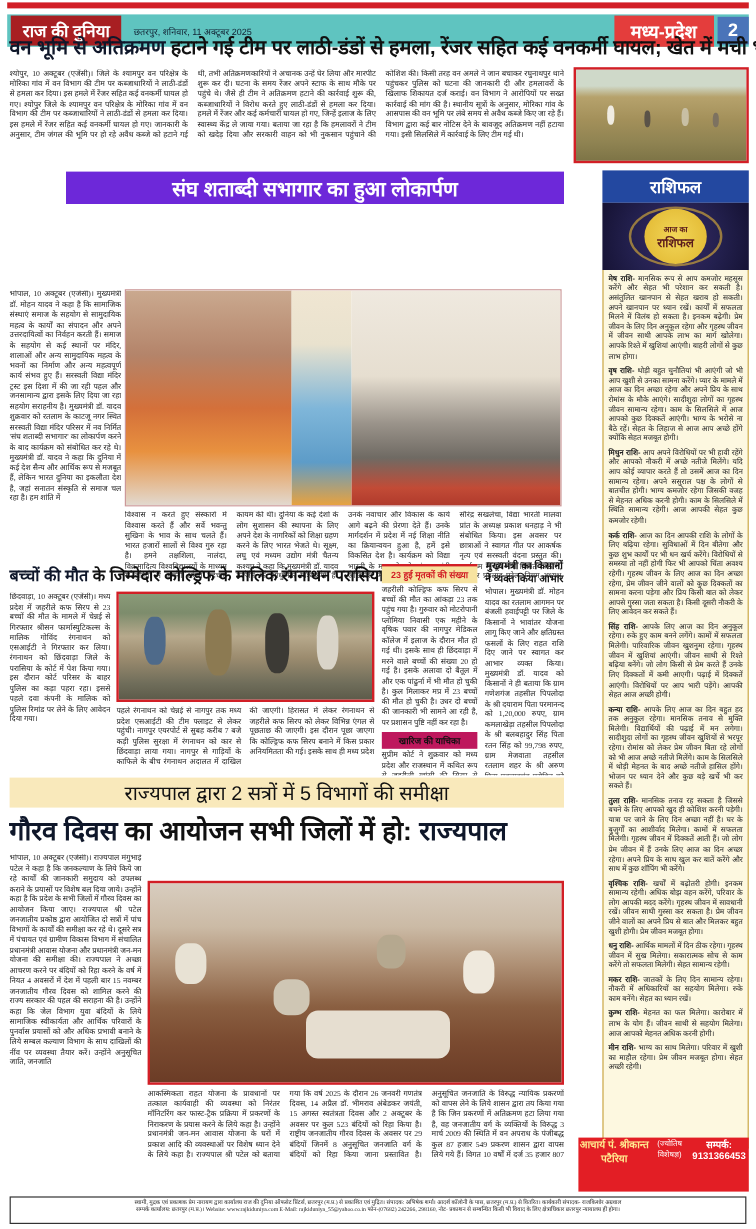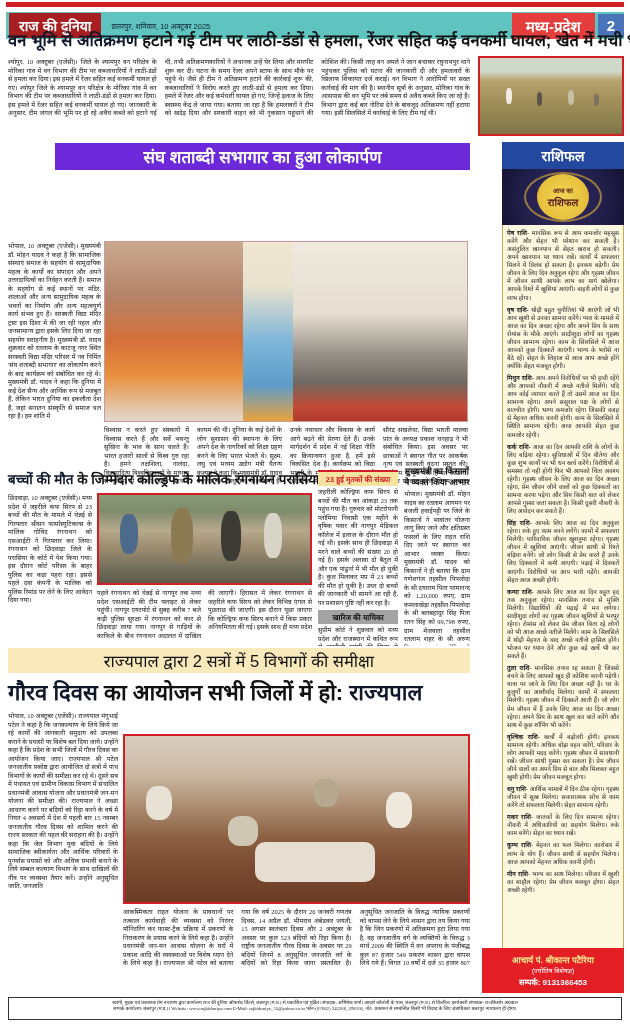--- a/index.html
+++ b/index.html
@@ -40,58 +40,58 @@
   .cm-seg3 { width:48%; height:100%; background:linear-gradient(180deg,#efe9df 0%,#e6ded0 40%,#9a938a 62%,#6f6a63 78%,#c24b36 92%,#b03a2c 100%); }
   .cm-botcols { left:104px; top:426px; width:364px; height:62px; overflow:hidden; }
 
   .headline3 { left:8px; top:470px; width:420px; font-size:13.5px; white-space:nowrap; }
   .coldrif-left { left:8px; top:494px; width:84px; height:152px; overflow:hidden; }
   .photo-court { left:97px; top:493px; width:215px; height:92px; background:linear-gradient(180deg,#8a9a78 0%,#7d8c6c 18%,#b7a98c 40%,#9c8c6f 60%,#6f6d5a 85%,#5d5b4a 100%); }
   .coldrif-botcols { left:97px; top:589px; width:215px; height:57px; overflow:hidden; }
 
   .subcol-deaths { left:318px; top:470px; width:80px; height:176px; overflow:hidden; }
   .subhead-red { border-top:2px solid #d21f26; background:#f7e3a0; color:#d21f26; font-family:"Liberation Sans",sans-serif; font-weight:bold; font-size:7.5px; text-align:center; padding:2px 0; margin-bottom:2px; }
-  .subhead-yellow { background:#a3a3a3; color:#111; font-family:"Liberation Sans",sans-serif; font-weight:bold; font-size:7.5px; text-align:center; padding:2px 0; margin:3px 0 2px 0; }
+  .subhead-yellow { background:#be185d; color:#111; font-family:"Liberation Sans",sans-serif; font-weight:bold; font-size:7.5px; text-align:center; padding:2px 0; margin:3px 0 2px 0; }
   .subcol-farmers { left:404px; top:466px; width:66px; height:180px; overflow:hidden; }
   .farmers-head { font-family:"Liberation Sans",sans-serif; font-weight:bold; font-size:8.5px; line-height:1.25; text-align:center; color:#111; margin-bottom:3px; }
 
   .gov-kicker { left:8px; top:648px; width:462px; height:25px; background:#f9e9bb; color:#111; font-family:"Liberation Sans",sans-serif; font-weight:normal; font-size:16.5px; display:flex; align-items:center; justify-content:center; }
   .headline4 { left:8px; top:676px; width:462px; font-size:22px; white-space:nowrap; }
   .gov-leftcol { left:8px; top:712px; width:110px; height:264px; overflow:hidden; }
   .photo-meeting { left:123px; top:734px; width:347px; height:170px; background:linear-gradient(180deg,#d8cdbf 0%,#cbbaa5 22%,#b09277 40%,#8a5f41 62%,#7a4a30 80%,#6b3c26 100%); }
   .gov-botcols { left:123px; top:908px; width:347px; height:68px; overflow:hidden; }
 
   .sidebar { left:478px; top:142px; width:146px; height:852px;padding-left:24px; }
   .rashifal-head { background:#2348a0; color:#fff; font-family:"Liberation Sans",sans-serif; font-weight:bold; font-size:14px; text-align:center; padding:4px 0; }
   .zodiac { height:56px; background:radial-gradient(circle at 50% 55%, #3a2a66 0%, #23204e 55%, #151233 100%); display:flex; align-items:center; justify-content:center; position:relative; }
   .zodiac-ring { position:absolute; left:50%; top:50%; transform:translate(-50%,-50%); width:78px; height:50px; border:2px solid #c9a13b; border-radius:50%; opacity:.7; }
   .zodiac-badge { position:relative; background:radial-gradient(circle,#f2d658 0%,#e0b52e 100%); border-radius:50%; width:52px; height:46px; display:flex; flex-direction:column; align-items:center; justify-content:center; color:#5b1c1c; font-family:"Liberation Sans",sans-serif; font-weight:bold; }
   .zodiac-badge .s1 { font-size:6.5px; }
   .zodiac-badge .s2 { font-size:10px; }
   .horo-panel { background:#fdf8e0; border:1px solid #caa84a; border-top:none; height:732px; padding:4px 4px 0 4px; overflow:hidden; }
   .horo-entry { font-size:6.2px; line-height:1.3; text-align:justify; color:#222; margin-bottom:4px; }
   .horo-entry b { font-family:"Liberation Sans",sans-serif; }
-  .contact-box { left:482px; top:948px; width:142px; height:45px; background:#e31e25; color:#fff; text-align:center; font-family:"Liberation Sans",sans-serif; display:flex; flex-direction:column; justify-content:center; gap:1px; }
+  .contact-box { left:482px; top:948px; width:142px; height:45px; background:#e31e25; color:#fff; text-align:center; font-family:"Liberation Sans",sans-serif; display:flex; flex-direction:row; justify-content:center; gap:1px; }
   .contact-name { color:#ffe98f; font-weight:bold; font-size:8.5px; }
   .contact-role { font-size:6.5px; }
   .contact-phone { font-weight:bold; font-size:8px; }
 
   .footer { left:8px; top:997px; width:614px; height:23px; border:1px solid #333; padding:2px 6px; text-align:center; }
   .footer div { font-size:4.8px; line-height:1.35; color:#222; }
 </style>
 </head>
 <body>
 
 <div id="page">
 
   <div class="abs top-strip"></div>
 
   <div class="abs header-bar">
     <div class="masthead">राज की दुनिया</div>
-    <div class="dateline">छतरपुर, शनिवार, 10 अक्टूबर 2025</div>
+    <div class="dateline">छतरपुर, शनिवार, 11 अक्टूबर 2025</div>
     <div class="edition">मध्य-प्रदेश</div>
     <div class="pagenum">2</div>
   </div>
 
   <div class="abs hl headline1">
     <span class="red">वन भूमि से अतिक्रमण</span><span> हटाने गई टीम पर लाठी-डंडों से हमला, रेंजर सहित कई वनकर्मी घायल; खेत में मची भगदड़</span>
   </div>
   <div class="abs forest-body col-text cols-3">श्योपुर, 10 अक्टूबर (एजेंसी)। जिले के श्यामपुर वन परिक्षेत्र के मोरिका गांव में वन विभाग की टीम पर कब्जाधारियों ने लाठी-डंडों से हमला कर दिया। इस हमले में रेंजर सहित कई वनकर्मी घायल हो गए। श्योपुर जिले के श्यामपुर वन परिक्षेत्र के मोरिका गांव में वन विभाग की टीम पर कब्जाधारियों ने लाठी-डंडों से हमला कर दिया। इस हमले में रेंजर सहित कई वनकर्मी घायल हो गए। जानकारी के अनुसार, टीम जंगल की भूमि पर हो रहे अवैध कब्जे को हटाने गई थी, तभी अतिक्रमणकारियों ने अचानक उन्हें घेर लिया और मारपीट शुरू कर दी। घटना के समय रेंजर अपने स्टाफ के साथ मौके पर पहुंचे थे। जैसे ही टीम ने अतिक्रमण हटाने की कार्रवाई शुरू की, कब्जाधारियों ने विरोध करते हुए लाठी-डंडों से हमला कर दिया। हमले में रेंजर और कई कर्मचारी घायल हो गए, जिन्हें इलाज के लिए स्वास्थ्य केंद्र ले जाया गया। बताया जा रहा है कि हमलावरों ने टीम को खदेड़ दिया और सरकारी वाहन को भी नुकसान पहुंचाने की कोशिश की। किसी तरह वन अमले ने जान बचाकर रघुनाथपुर थाने पहुंचकर पुलिस को घटना की जानकारी दी और हमलावरों के खिलाफ शिकायत दर्ज कराई। वन विभाग ने आरोपियों पर सख्त कार्रवाई की मांग की है। स्थानीय सूत्रों के अनुसार, मोरिका गांव के आसपास की वन भूमि पर लंबे समय से अवैध कब्जे किए जा रहे हैं। विभाग द्वारा कई बार नोटिस देने के बावजूद अतिक्रमण नहीं हटाया गया। इसी सिलसिले में कार्रवाई के लिए टीम गई थी।</div>
   <div class="abs photo photo-field">
     <div class="fig">

